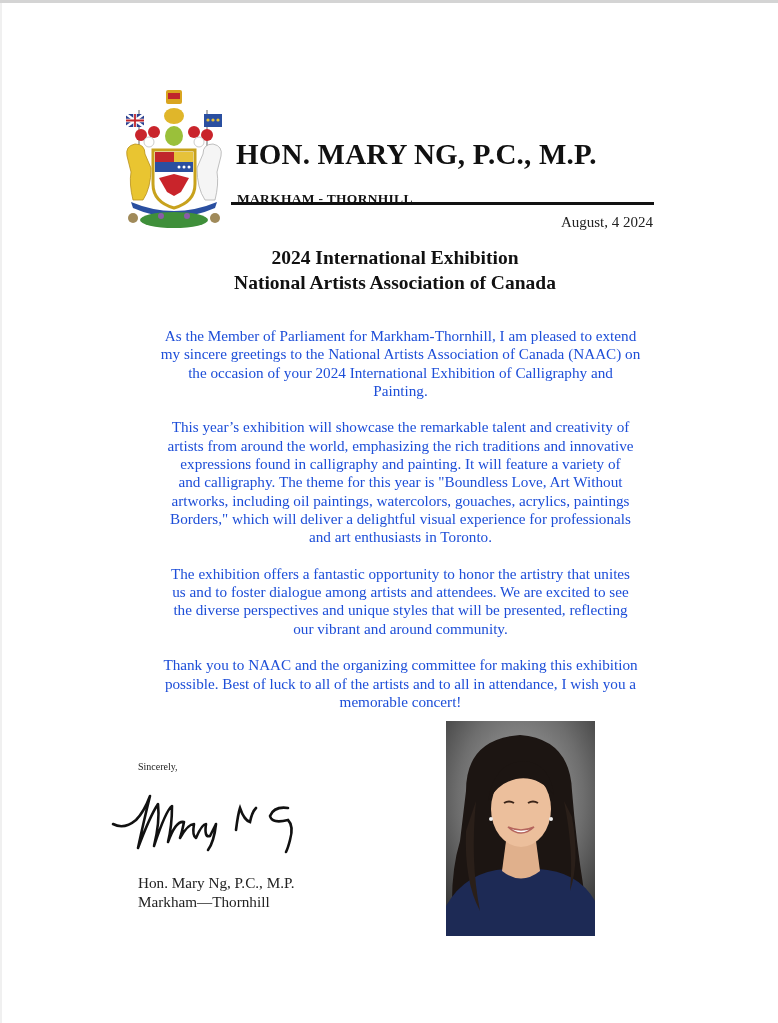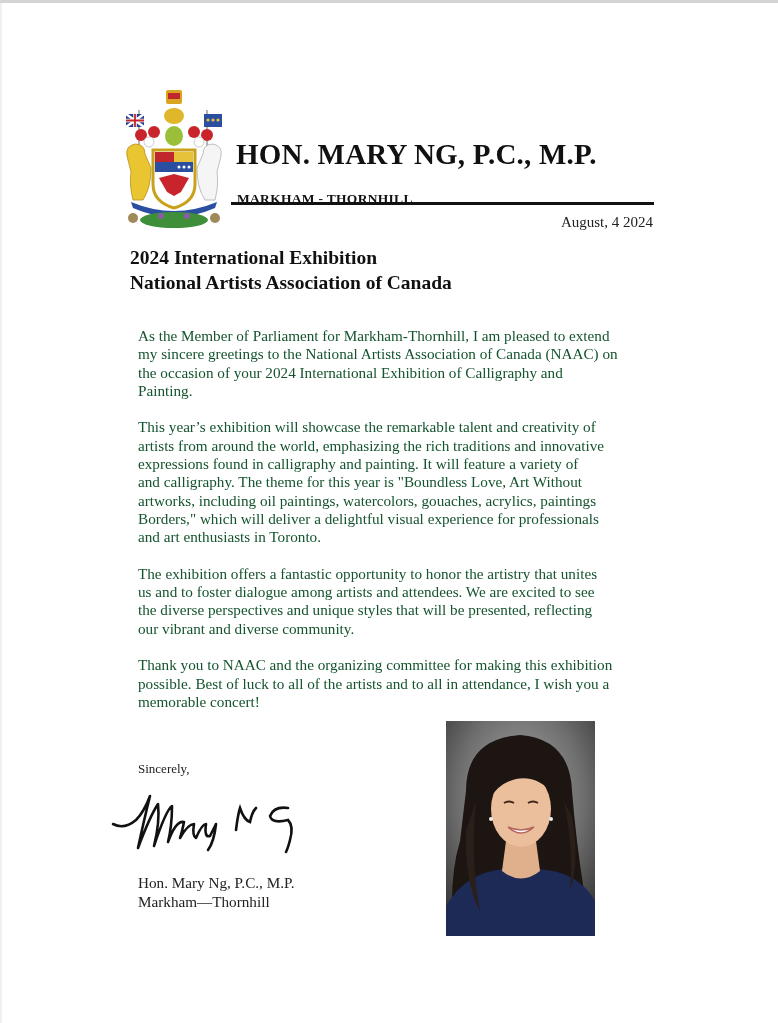--- a/index.html
+++ b/index.html
@@ -10,28 +10,28 @@
   .topbar { position: absolute; left: 0; top: 0; width: 778px; height: 3px; background: #d4d4d4; }
   .leftedge { position: absolute; left: 0; top: 3px; width: 2px; height: 1020px; background: #f0f0f0; }
 
   .crest { position: absolute; left: 121px; top: 88px; width: 106px; height: 142px; }
 
   .hdr-name { position: absolute; left: 236px; top: 138px; font-size: 29px; font-weight: bold; letter-spacing: 0.2px; color: #111; white-space: nowrap; }
   .hdr-riding { position: absolute; left: 237px; top: 191px; font-size: 13.5px; font-weight: bold; color: #111; white-space: nowrap; letter-spacing: 0.3px; }
   .hdr-rule { position: absolute; left: 231px; top: 202px; width: 423px; height: 3px; background: #111; }
   .date { position: absolute; right: 125px; top: 214px; font-size: 15px; color: #222; white-space: nowrap; }
 
-  .title { position: absolute; left: 130px; width: 530px; top: 246px; font-size: 19.5px; font-weight: bold; line-height: 24.5px; color: #111; }
+  .title { position: absolute; left: 130px; width: 530px; top: 246px; text-align: center; font-size: 19.5px; font-weight: bold; line-height: 24.5px; color: #111; }
   .title div { white-space: nowrap; }
 
-  .body { position: absolute; left: 138px; top: 327px; width: 525px; font-size: 15.2px; line-height: 18.3px; color: #14532d; }
+  .body { position: absolute; left: 138px; top: 327px; width: 525px; font-size: 15.2px; line-height: 18.3px; color: #1d4ed8; text-align: center; }
   .body p { margin: 0 0 18.3px 0; }
   .ln { display: block; white-space: nowrap; }
 
-  .sincerely { position: absolute; left: 138px; top: 761px; font-size: 13px; color: #222; }
+  .sincerely { position: absolute; left: 138px; top: 761px; font-size: 10px; color: #222; }
   .signature { position: absolute; left: 110px; top: 786px; width: 205px; height: 70px; }
   .sig-name { position: absolute; left: 138px; top: 874px; font-size: 15.2px; line-height: 18.5px; color: #222; white-space: nowrap; }
 
   .photo { position: absolute; left: 446px; top: 721px; width: 149px; height: 215px; overflow: hidden; background: #5a5a5a; }
 </style>
 </head>
 <body>
 
 <div class="topbar"></div>
 <div class="leftedge"></div>
@@ -109,21 +109,21 @@
     <span class="ln">expressions found in calligraphy and painting. It will feature a variety of</span>
     <span class="ln">and calligraphy. The theme for this year is "Boundless Love, Art Without</span>
     <span class="ln">artworks, including oil paintings, watercolors, gouaches, acrylics, paintings</span>
     <span class="ln">Borders," which will deliver a delightful visual experience for professionals</span>
     <span class="ln">and art enthusiasts in Toronto.</span>
   </p>
   <p>
     <span class="ln">The exhibition offers a fantastic opportunity to honor the artistry that unites</span>
     <span class="ln">us and to foster dialogue among artists and attendees. We are excited to see</span>
     <span class="ln">the diverse perspectives and unique styles that will be presented, reflecting</span>
-    <span class="ln">our vibrant and diverse community.</span>
+    <span class="ln">our vibrant and around community.</span>
   </p>
   <p>
     <span class="ln">Thank you to NAAC and the organizing committee for making this exhibition</span>
     <span class="ln">possible. Best of luck to all of the artists and to all in attendance, I wish you a</span>
     <span class="ln">memorable concert!</span>
   </p>
 </div>
 
 <div class="sincerely">Sincerely,</div>
 

